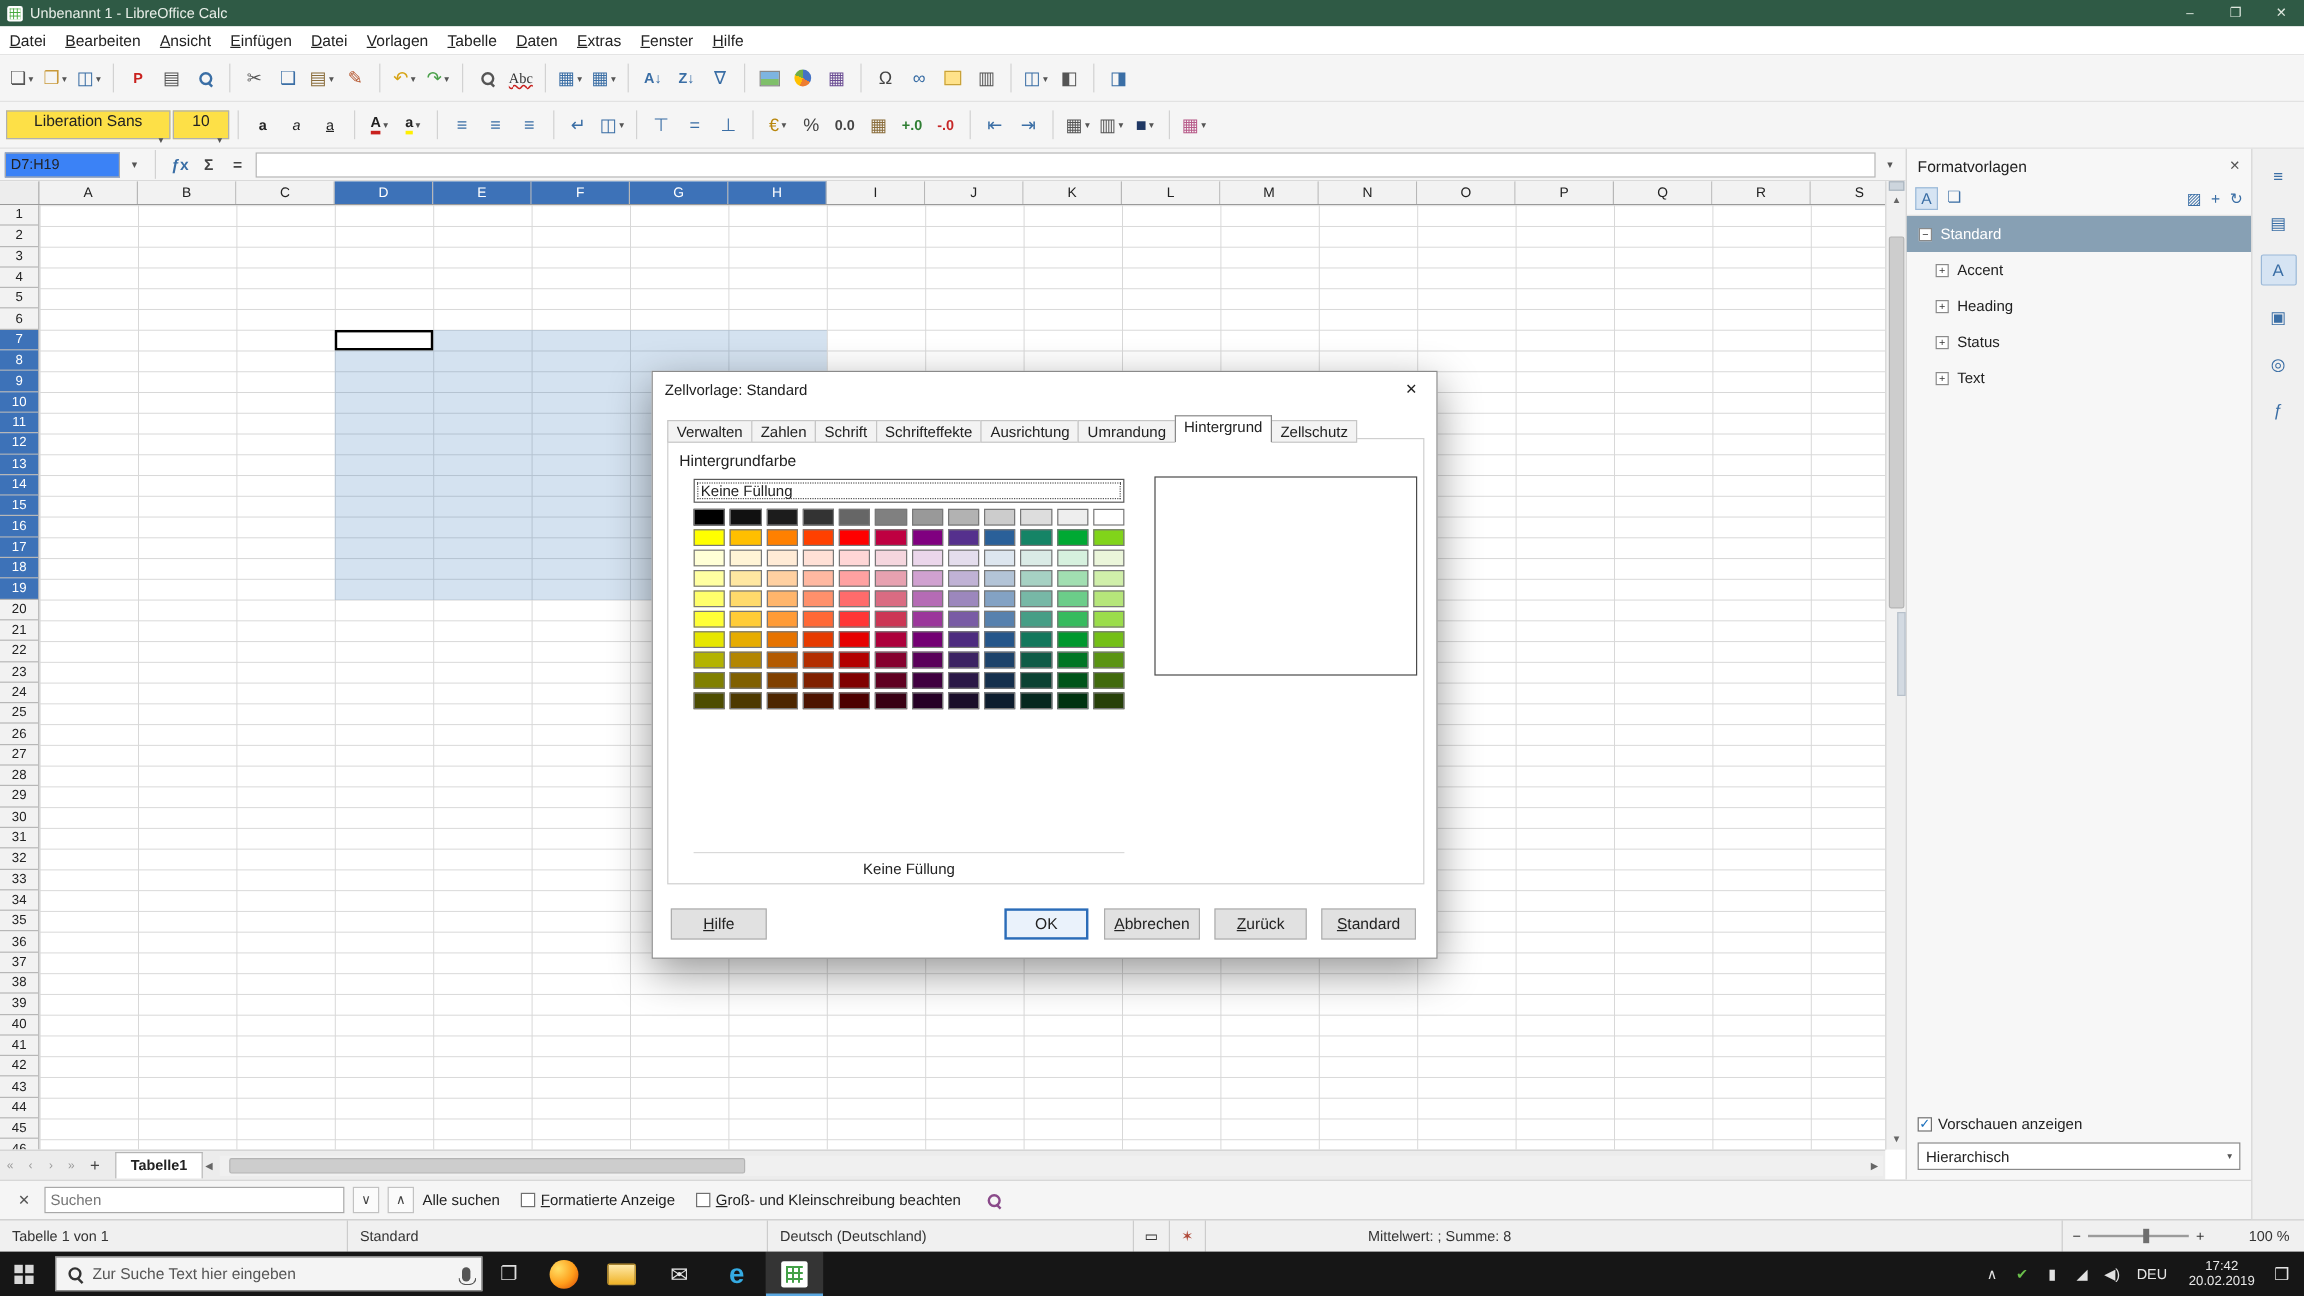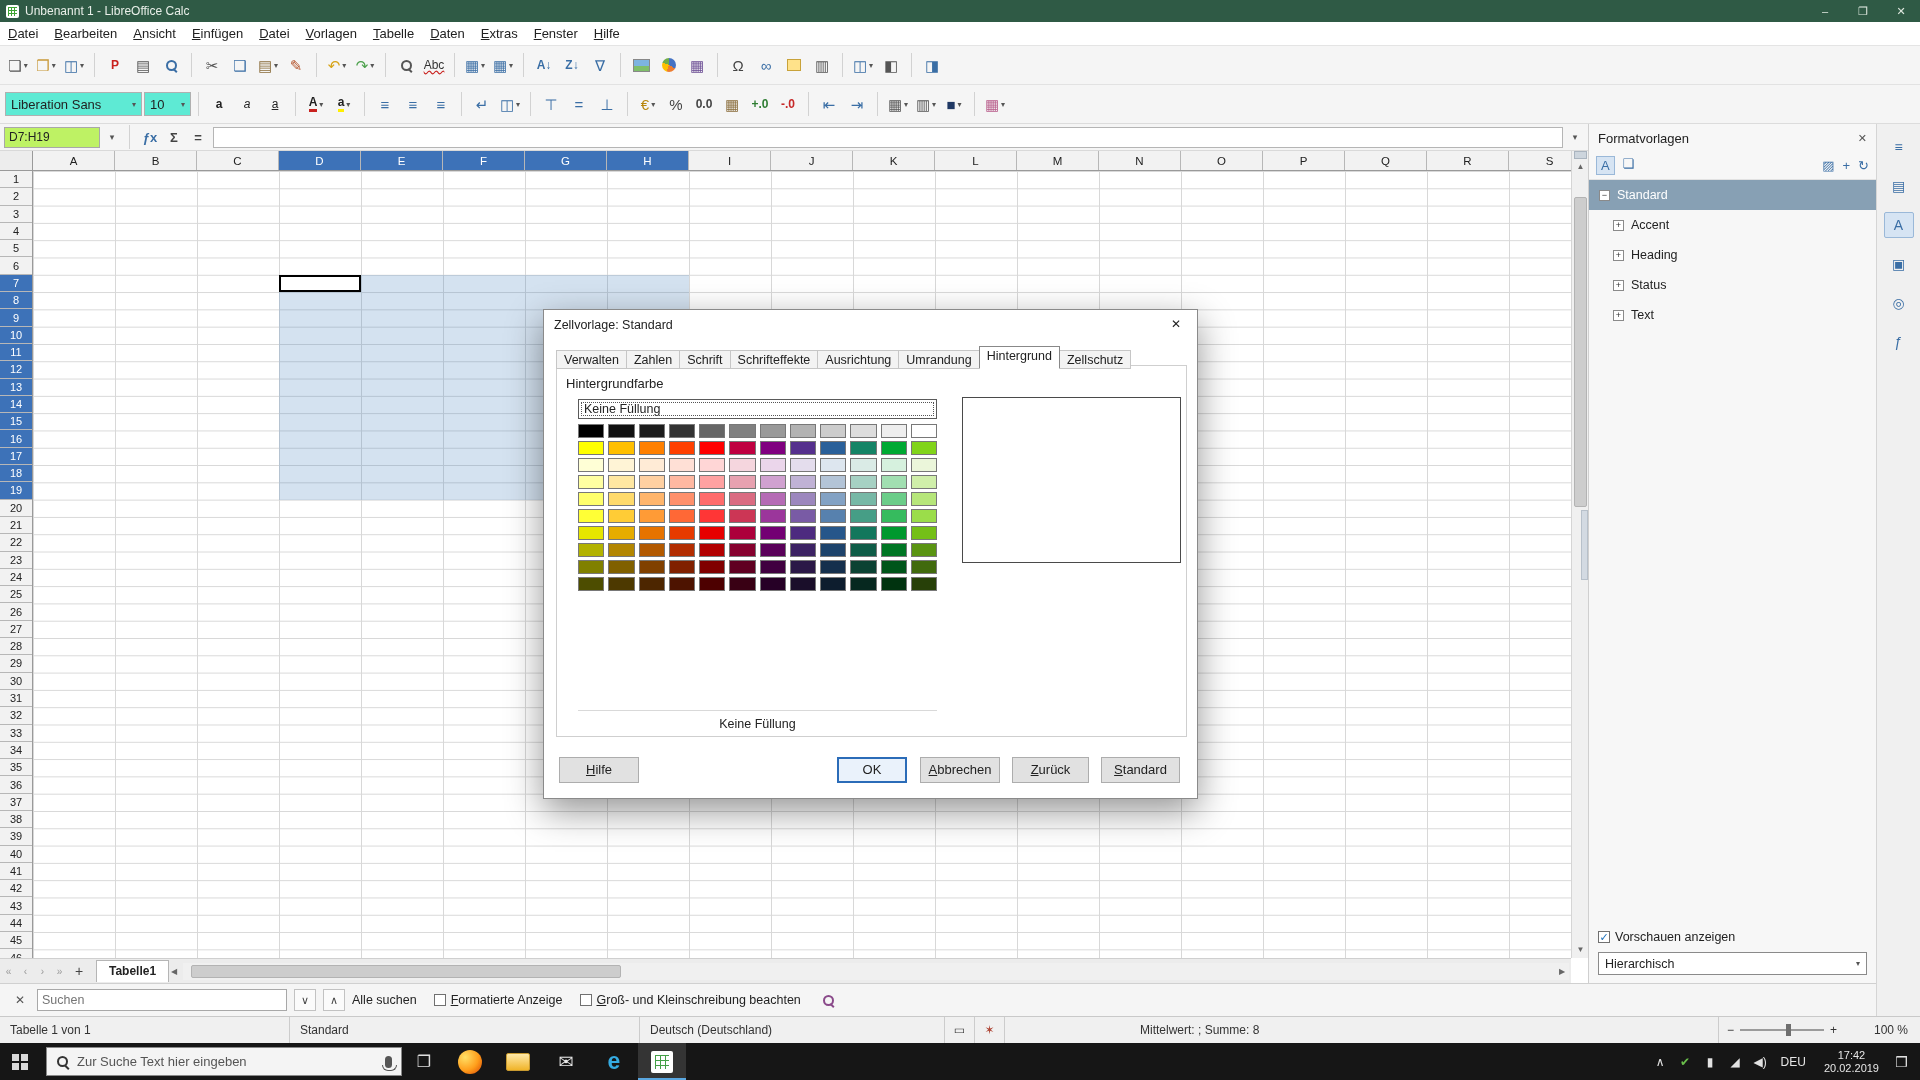--- a/index.html
+++ b/index.html
@@ -21,32 +21,32 @@
 #tb2{top:85px;border-bottom:1px solid #dcdcdc;}
 .tbtn{height:28px;min-width:26px;display:flex;align-items:center;justify-content:center;border-radius:2px;padding:0 2px;}
 .tbtn .g{font-size:15px;line-height:1;}
 .tbtn .txt{font-size:12px;font-weight:bold;line-height:1;}
 .tbtn .dd{font-size:8px;color:#555;margin-left:2px;}
 .tsep{width:1px;height:24px;background:#d2d2d2;margin:0 5px;flex:none;}
 .fw-b{font-weight:bold!important;}.fs-i{font-style:italic;font-weight:normal!important;}
 .td-u{text-decoration:underline;font-weight:normal!important;}
 .fc{border-bottom:3px solid #c9211e;padding-bottom:1px;}
 .hc{border-bottom:3px solid #ffef00;padding-bottom:1px;}
-.spell{text-decoration:underline;text-decoration-style:wavy;text-decoration-color:#c9211e;font-weight:normal!important;}
+.spell{text-decoration:underline;text-decoration-style:wavy;text-decoration-color:#c9211e;font-weight:normal!important;font-family:Liberation Serif, serif;}
 .mag{width:13px;height:13px;position:relative;display:inline-block;color:#555;}
 .mag::before{content:"";position:absolute;left:1px;top:1px;width:7px;height:7px;border:2px solid currentColor;border-radius:50%;}
 .mag::after{content:"";position:absolute;left:9.5px;top:9.5px;width:5px;height:2px;background:currentColor;transform:rotate(45deg);transform-origin:0 0;}
 .ic-img{width:17px;height:13px;border:1px solid #888;background:linear-gradient(#7db4e0 55%,#7fbf6a 45%);display:inline-block;}
 .ic-chart{width:14px;height:14px;border-radius:50%;display:inline-block;background:conic-gradient(#4472c4 0 120deg,#ed7d31 120deg 200deg,#ffc000 200deg 290deg,#70ad47 290deg 360deg);}
 .ic-note{width:14px;height:12px;background:#ffe28a;border:1px solid #c8a23a;display:inline-block;}
-.combo{height:24px;background:#5eead4;border:1px solid #b0b0b0;display:flex;align-items:center;font-size:13px;padding:0 5px;gap:4px;}
+.combo{height:24px;background:#fde047;border:1px solid #b0b0b0;display:flex;align-items:center;font-size:13px;padding:0 5px;gap:4px;flex-direction:column;}
 .combo .dd{font-size:8px;color:#555;margin-left:auto;}
 
 #fbar{position:absolute;left:0;top:124px;width:1588px;height:27px;background:#f5f5f5;border-bottom:1px solid #d9d9d9;display:flex;align-items:center;padding:2px 4px;gap:3px;}
-#namebox{width:96px;height:21px;background:#bef264;border:1px solid #a8a8a8;font-size:12px;padding:0 4px;display:flex;align-items:center;}
+#namebox{width:96px;height:21px;background:#3b82f6;border:1px solid #a8a8a8;font-size:12px;padding:0 4px;display:flex;align-items:center;}
 .smallbtn{width:18px;height:21px;display:flex;align-items:center;justify-content:center;font-size:9px;color:#555;}
 .fbico{width:24px;height:21px;display:flex;align-items:center;justify-content:center;font-size:13px;font-weight:bold;}
 #finput{flex:1;height:21px;background:#fff;border:1px solid #b5b5b5;}
 
 #colheads{position:absolute;left:0;top:151px;width:1571px;height:20px;display:flex;overflow:hidden;background:#f2f2f2;border-bottom:1px solid #9a9a9a;}
 .corner{width:33px;height:20px;background:#ededed;border-right:1px solid #9a9a9a;flex:none;}
 .ch{width:82px;height:20px;flex:none;border-right:1px solid #b7b7b7;background:#f2f2f2;font-size:11.5px;display:flex;align-items:center;justify-content:center;}
 .ch.sel{background:#3d72b8;color:#fff;}
 #rowheads{position:absolute;left:0;top:171px;width:33px;height:787px;overflow:hidden;background:#f2f2f2;border-right:1px solid #9a9a9a;}
 .rh{height:17.3px;border-bottom:1px solid #b7b7b7;font-size:11px;display:flex;align-items:center;justify-content:center;}

